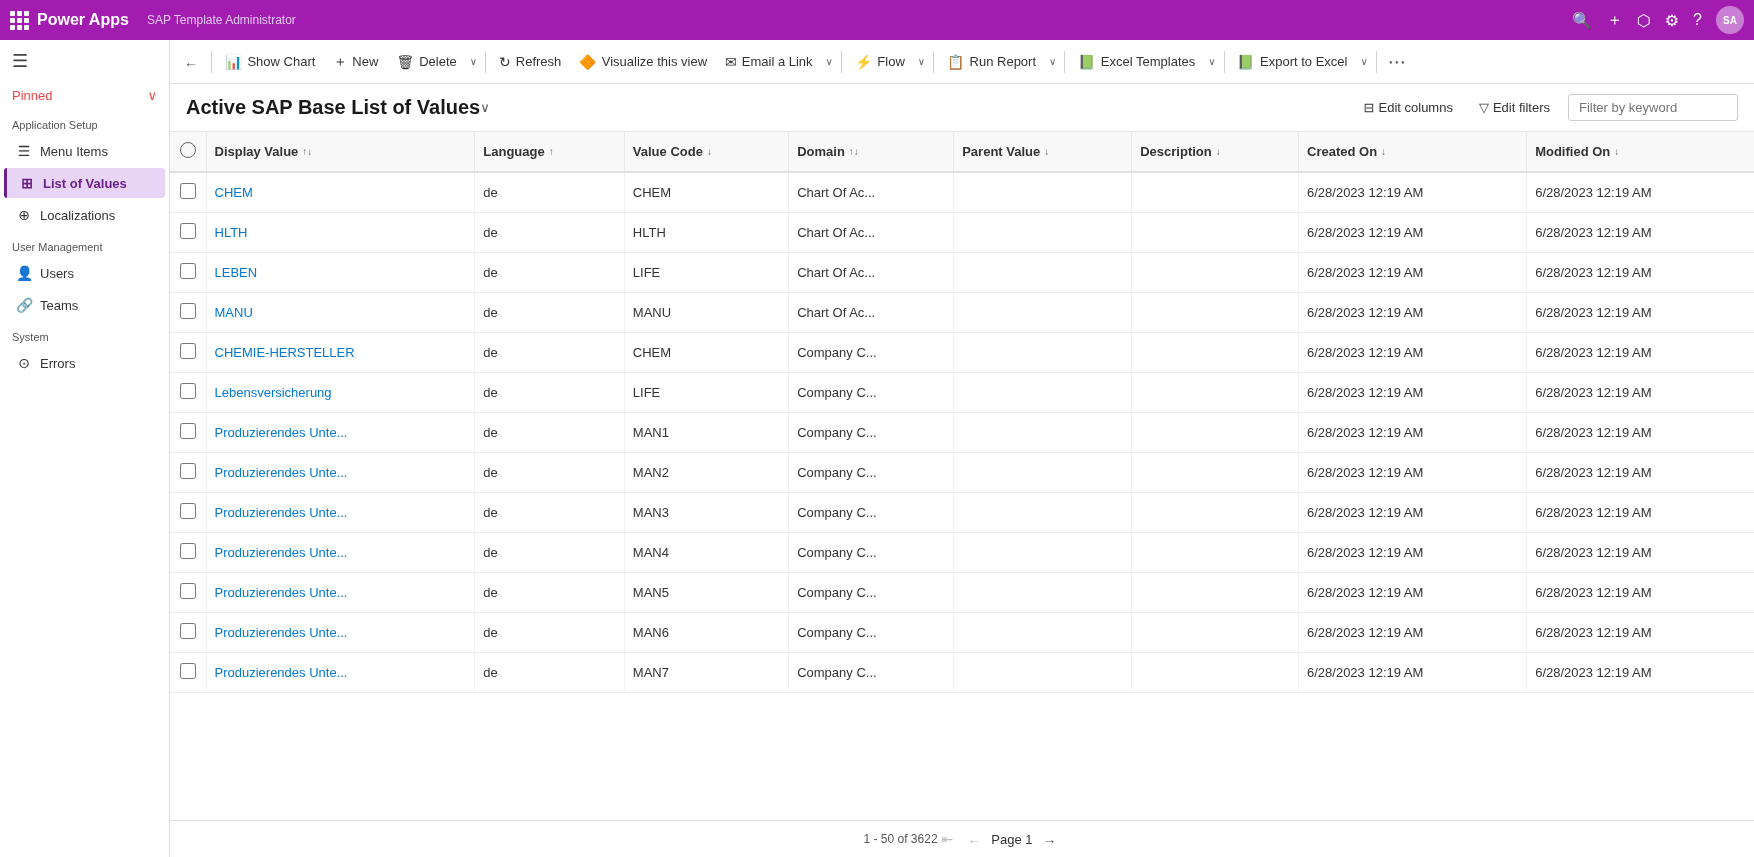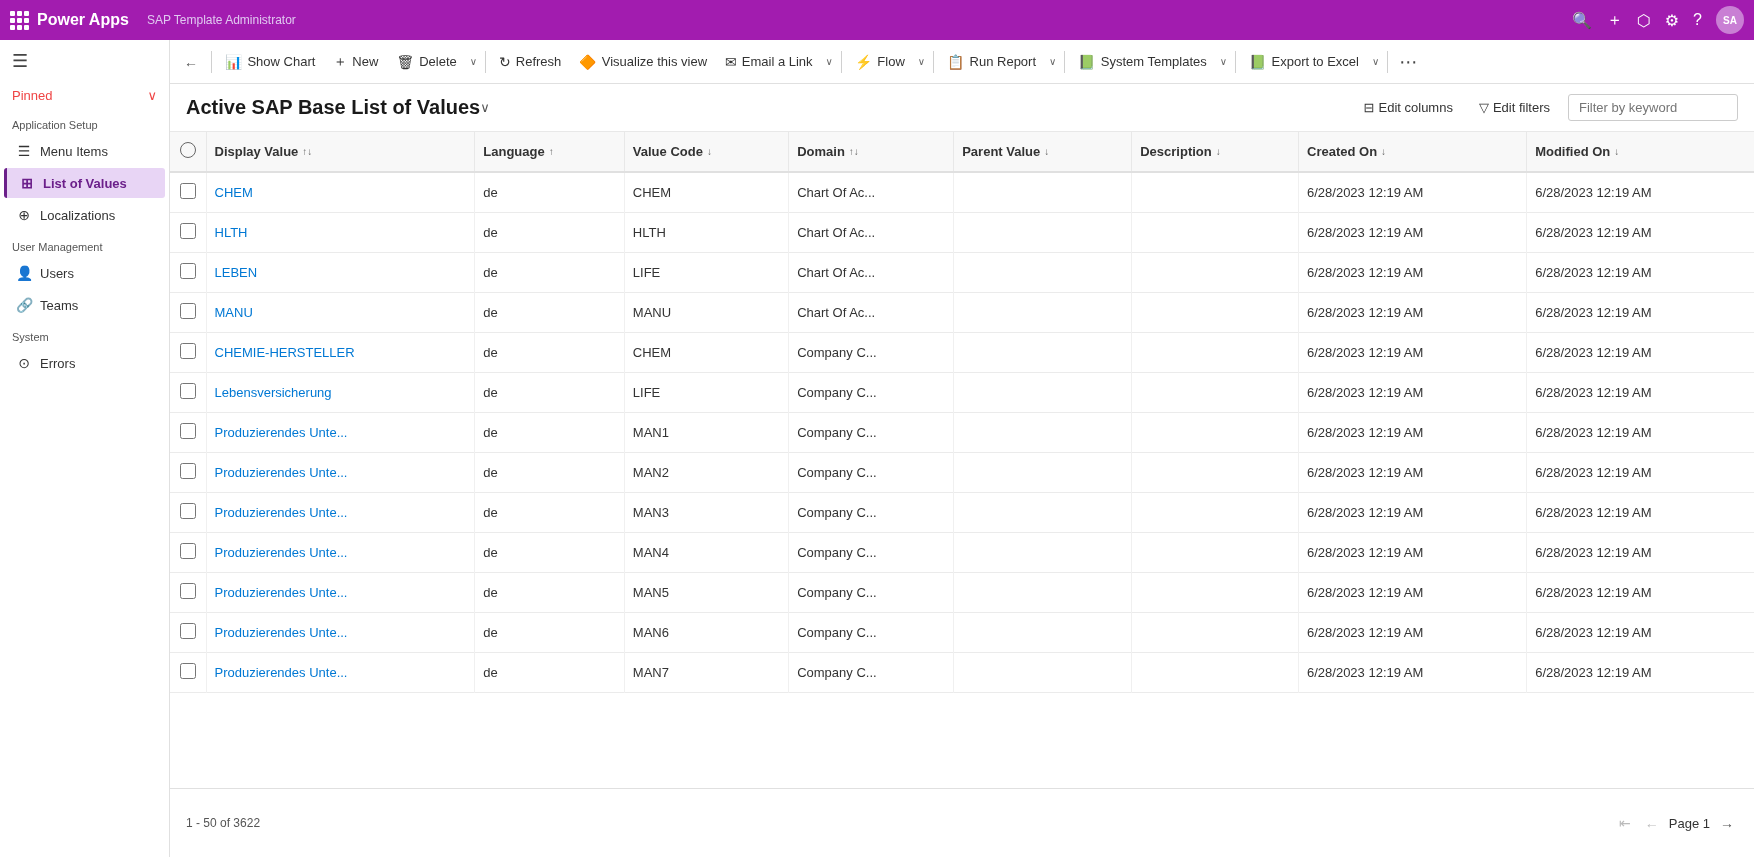--- a/index.html
+++ b/index.html
@@ -69,21 +69,21 @@
     .sort-icon { font-size: 10px; color: #666; }
     tbody tr { border-bottom: 1px solid #ebebeb; }
     tbody td { padding: 10px 8px; color: #333; border-right: 1px solid #f0f0f0; }
     tbody td:last-child { border-right: none; }
     .cell-link { color: #0078d4; cursor: pointer; text-decoration: none; }
     .checkbox-col { width: 36px; text-align: center; }
     .row-checkbox { width: 16px; height: 16px; cursor: pointer; }
     .header-checkbox { width: 16px; height: 16px; cursor: pointer; border-radius: 50%; border: 1.5px solid #666; display: inline-block; }
 
     
-    .table-footer { border-top: 1px solid #e0e0e0; padding: 24px 16px; display: flex; align-items: center; justify-content: space-between; font-size: 12px; color: #555; background: #fff; flex-shrink: 0; }
+    .table-footer { border-top: 1px solid #e0e0e0; padding: 8px 16px; display: flex; align-items: center; justify-content: center; font-size: 12px; color: #555; background: #fff; flex-shrink: 0; }
     .pagination { display: flex; align-items: center; gap: 6px; }
     .page-nav-btn { cursor: pointer; color: #555; font-size: 14px; padding: 2px 4px; border-radius: 2px; }
     .page-nav-btn.disabled { color: #bbb; cursor: default; }
     .page-num { font-size: 13px; color: #333; }
   </style>
 </head>
 <body>
 
 <div class="top-nav">
   <div class="top-nav-left">
@@ -204,21 +204,21 @@
       <button class="toolbar-btn">
         <span class="btn-icon">📋</span>
         <span>Run Report</span>
       </button>
       <span class="toolbar-chevron">∨</span>
 
       <div class="toolbar-divider"></div>
 
       <button class="toolbar-btn">
         <span class="btn-icon">📗</span>
-        <span>System Templates</span>
+        <span>Excel Templates</span>
       </button>
       <span class="toolbar-chevron">∨</span>
 
       <div class="toolbar-divider"></div>
 
       <button class="toolbar-btn">
         <span class="btn-icon">📗</span>
         <span>Export to Excel</span>
       </button>
       <span class="toolbar-chevron">∨</span>

